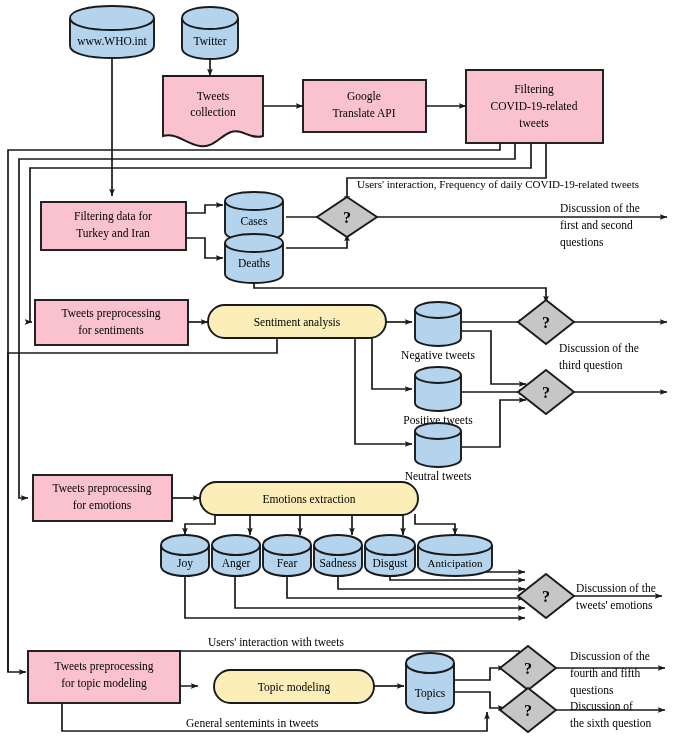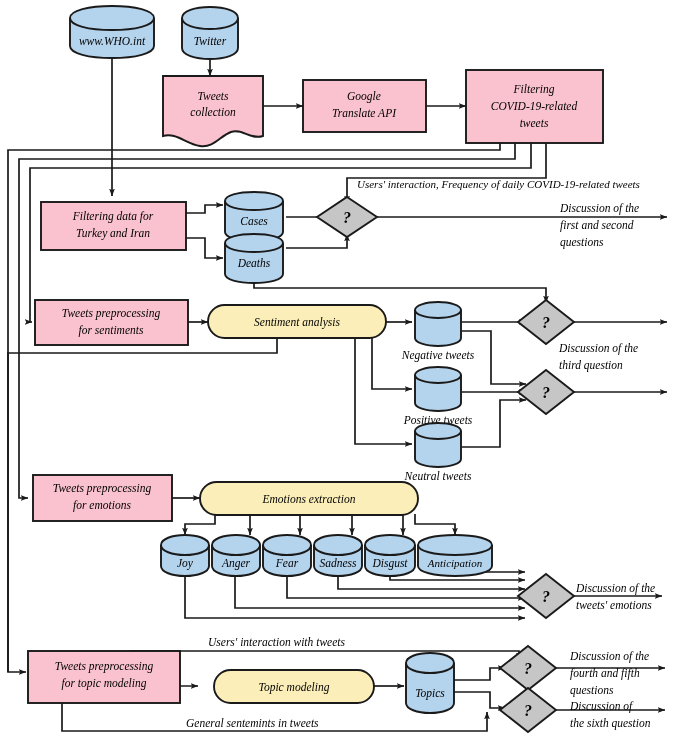--- a/index.html
+++ b/index.html
@@ -1,18 +1,18 @@
 <!DOCTYPE html>
 <html><head>
 <meta charset="utf-8">
 <style>
   html,body{margin:0;padding:0;background:#ffffff;}
   body{width:685px;height:745px;overflow:hidden;
        font-family:"Liberation Serif","DejaVu Serif",serif;}
-  #root{position:relative;width:601px;height:745px;font-style:italic;}
+  #root{position:relative;width:601px;height:745px;}
   svg#flow{position:absolute;left:0;top:0;width:685px;height:745px;}
   text{font-family:"Liberation Serif","DejaVu Serif",serif;fill:#000;}
   .lbl{font-size:11.5px;}
   .lbl-sm{font-size:11px;}
   .qmark{font-size:16px;font-weight:bold;font-family:"Liberation Serif","DejaVu Serif",serif;}
   .shp{stroke:#1a1a1a;stroke-width:1.9;}
   .ln{stroke:#1a1a1a;stroke-width:1.7;fill:none;}
 </style>
 </head>
 <body>

